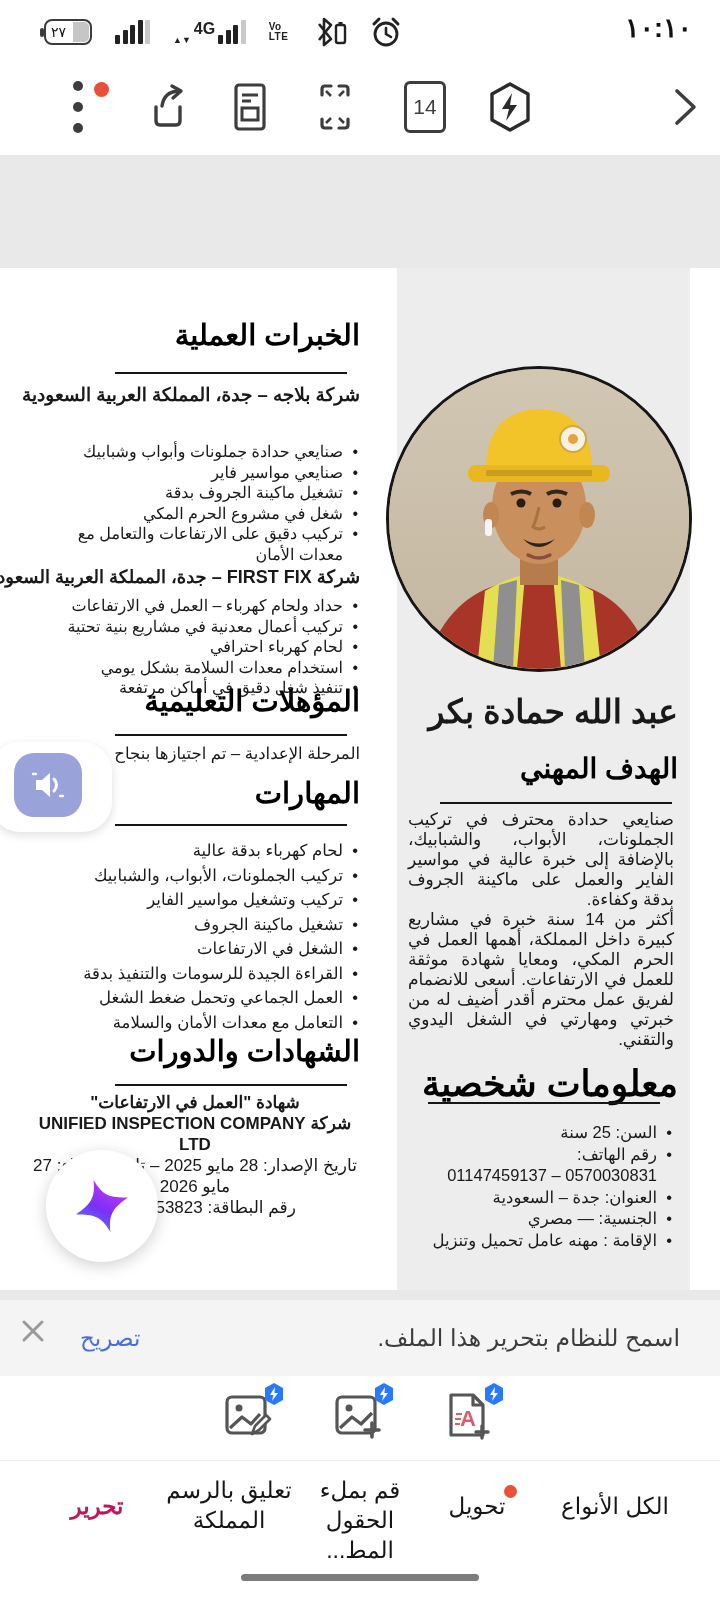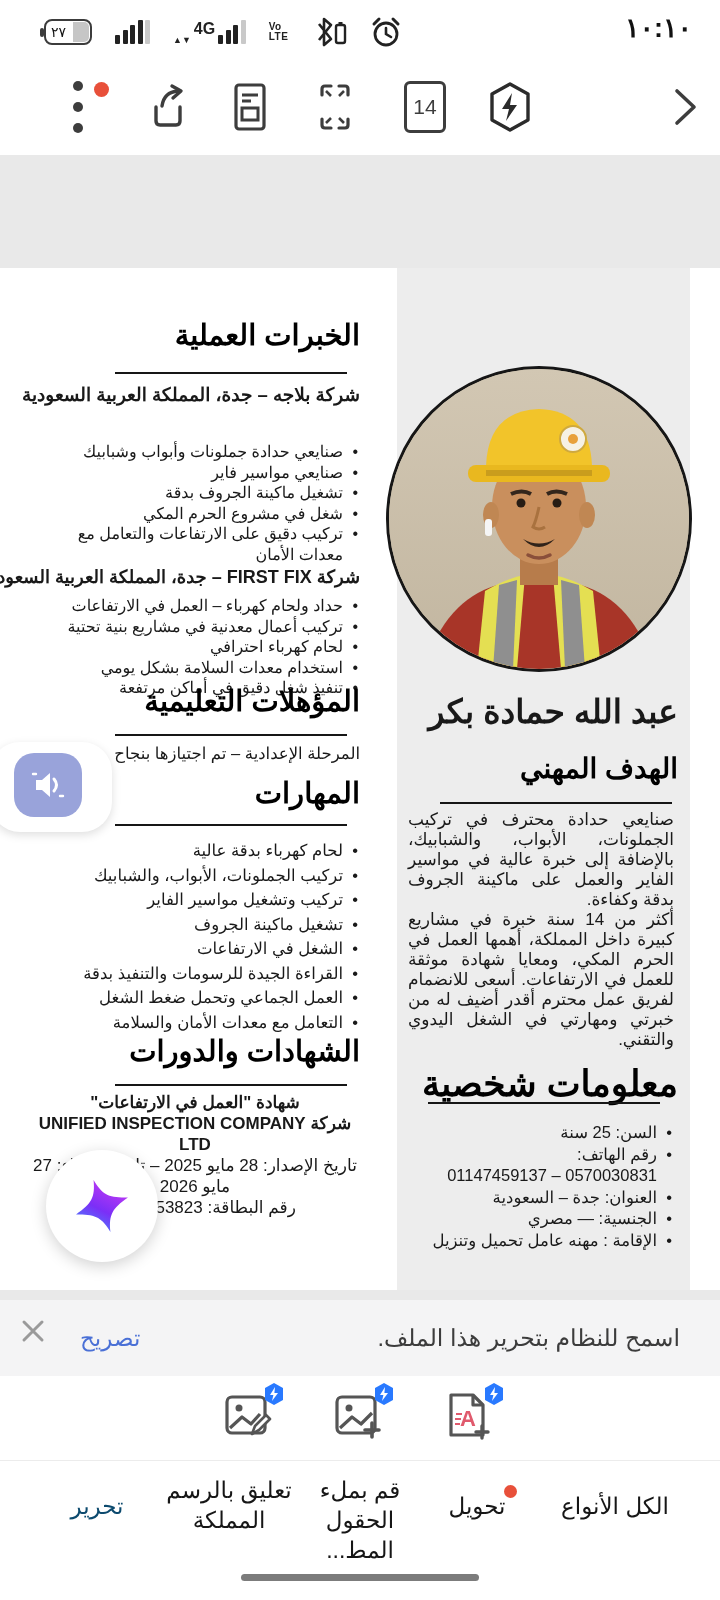--- a/index.html
+++ b/index.html
@@ -80,21 +80,21 @@
   .banner .msg{position:absolute;right:40px;top:24px;font-size:23.5px;color:#3c3c3c;}
   .banner .act{position:absolute;left:80px;top:25px;font-size:23px;color:#4a70d6;}
   .banner .x{position:absolute;left:18px;top:16px;width:30px;height:30px;}
 
   .midbar{position:absolute;left:0;top:1376px;width:720px;height:84px;background:#fff;}
   .mid-ic{position:absolute;top:14px;width:56px;height:56px;}
   .badge{position:absolute;right:-8px;top:-8px;width:24px;height:24px;}
 
   .tabbar{position:absolute;left:0;top:1460px;width:720px;height:96px;background:#fff;border-top:1px solid #ececec;}
   .tab{position:absolute;text-align:center;font-size:23px;color:#161616;line-height:30px;}
-  .tab.blue{color:#0c4a6e;}
+  .tab.blue{color:#be185d;font-weight:bold;}
   .tab .dot{position:absolute;right:-14px;top:-4px;width:13px;height:13px;border-radius:50%;background:#e8503a;}
   .homebar{position:absolute;left:241px;top:1574px;width:238px;height:7px;border-radius:4px;background:#7c7c7c;}
 </style>
 </head>
 <body>
 
 <div class="screen">
 
   <div class="statusbar">
     <div class="sb-left">

